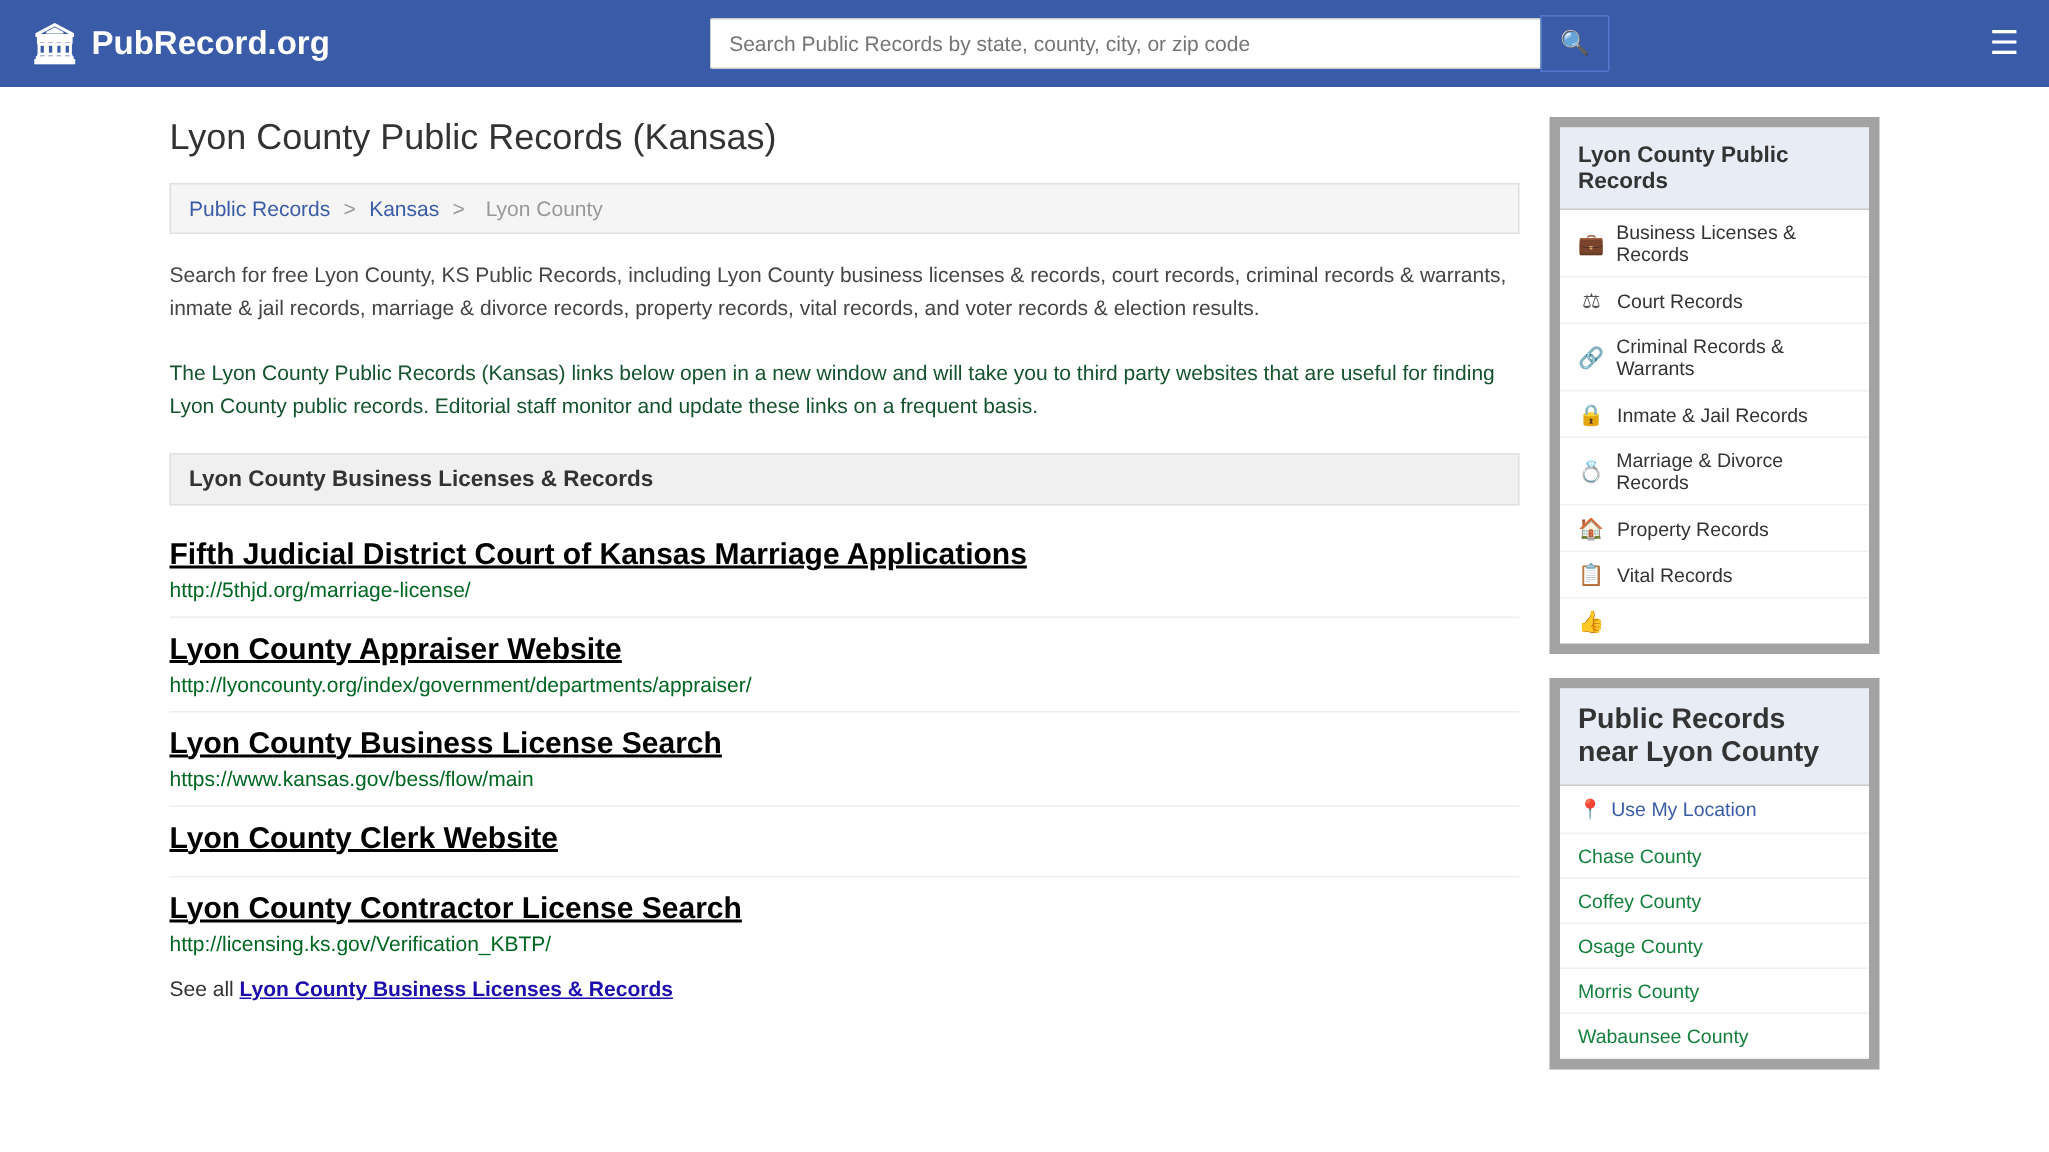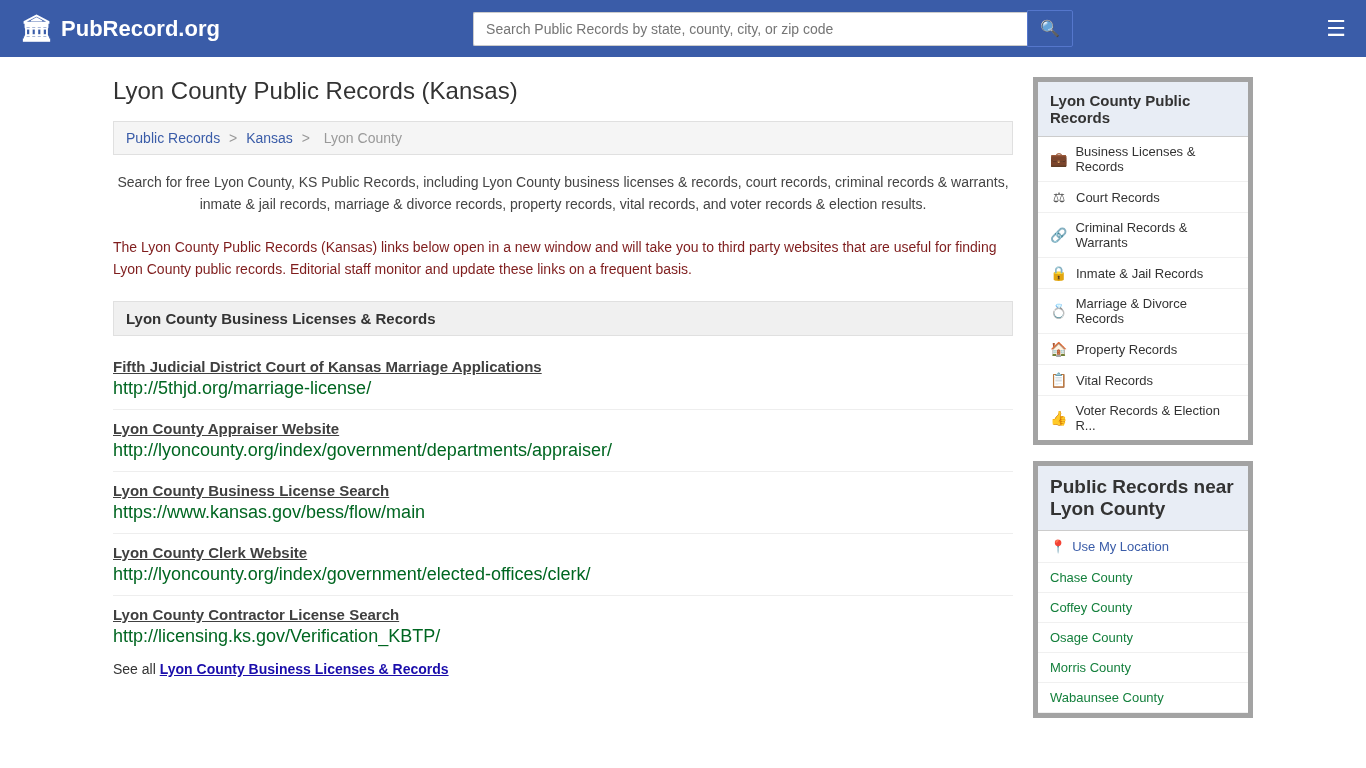--- a/index.html
+++ b/index.html
@@ -90,78 +90,77 @@
     }
     #breadcrumb span {
       color: #999;
       margin: 0 5px;
     }
     #intro-text {
       font-size: 14px;
       color: #444;
       line-height: 1.6;
       margin-bottom: 20px;
-      text-align: center;
     }
 
     .section-header {
       background: #f0f0f0;
       padding: 8px 12px;
       font-size: 15px;
       font-weight: bold;
       color: #333;
       margin-bottom: 12px;
       border: 1px solid #e0e0e0;
     }
 
     #databases-text {
       font-size: 14px;
-      color: #7f1d1d;
+      color: #14532d;
       line-height: 1.6;
       margin-bottom: 20px;
     }
 
     .record-entry {
       border-bottom: 1px solid #eee;
       padding: 10px 0;
     }
     .record-entry:last-of-type {
       border-bottom: none;
     }
     .record-title {
-      font-size: 15px;
-      font-weight: bold;
-      color: #404040;
+      font-size: 20px;
+      font-weight: bold;
+      color: #000000;
       text-decoration: underline;
       cursor: pointer;
       display: block;
       margin-bottom: 3px;
     }
     .record-url {
-      font-size: 18px;
+      font-size: 14px;
       color: #006621;
     }
 
     .see-all {
       font-size: 14px;
       margin-top: 4px;
     }
     .see-all a {
       color: #1a0dab;
       font-weight: bold;
       text-decoration: underline;
     }
 
     
     #sidebar {
       width: 220px;
       flex-shrink: 0;
     }
     .sidebar-box {
-      border: 5px solid #a3a3a3;
+      border: 7px solid #a3a3a3;
       margin-bottom: 16px;
     }
     .sidebar-box-header {
       background: #e8edf5;
       padding: 10px 12px;
       font-size: 15px;
       font-weight: bold;
       color: #333;
       border-bottom: 1px solid #ccc;
     }
@@ -260,21 +259,20 @@
         <div class="record-entry">
       <a class="record-title">Lyon County Appraiser Website</a>
       <span class="record-url">http://lyoncounty.org/index/government/departments/appraiser/</span>
     </div>
         <div class="record-entry">
       <a class="record-title">Lyon County Business License Search</a>
       <span class="record-url">https://www.kansas.gov/bess/flow/main</span>
     </div>
         <div class="record-entry">
       <a class="record-title">Lyon County Clerk Website</a>
-      <span class="record-url">http://lyoncounty.org/index/government/elected-offices/clerk/</span>
     </div>
         <div class="record-entry">
       <a class="record-title">Lyon County Contractor License Search</a>
       <span class="record-url">http://licensing.ks.gov/Verification_KBTP/</span>
     </div>
       </div>
 
     <div class="see-all">
       <span>See all</span>
       <a>Lyon County Business Licenses &amp; Records</a>
@@ -311,21 +309,20 @@
           <div class="sidebar-item">
       <span class="sidebar-icon">🏠</span>
       <span>Property Records</span>
     </div>
           <div class="sidebar-item">
       <span class="sidebar-icon">📋</span>
       <span>Vital Records</span>
     </div>
           <div class="sidebar-item">
       <span class="sidebar-icon">👍</span>
-      <span>Voter Records &amp; Election R...</span>
     </div>
         </div>
     </div>
 
     <div class="sidebar-box">
       <div class="nearby-header">Public Records near Lyon County</div>
       <div class="nearby-use-location">
         <span>📍</span>
         <span>Use My Location</span>
       </div>

